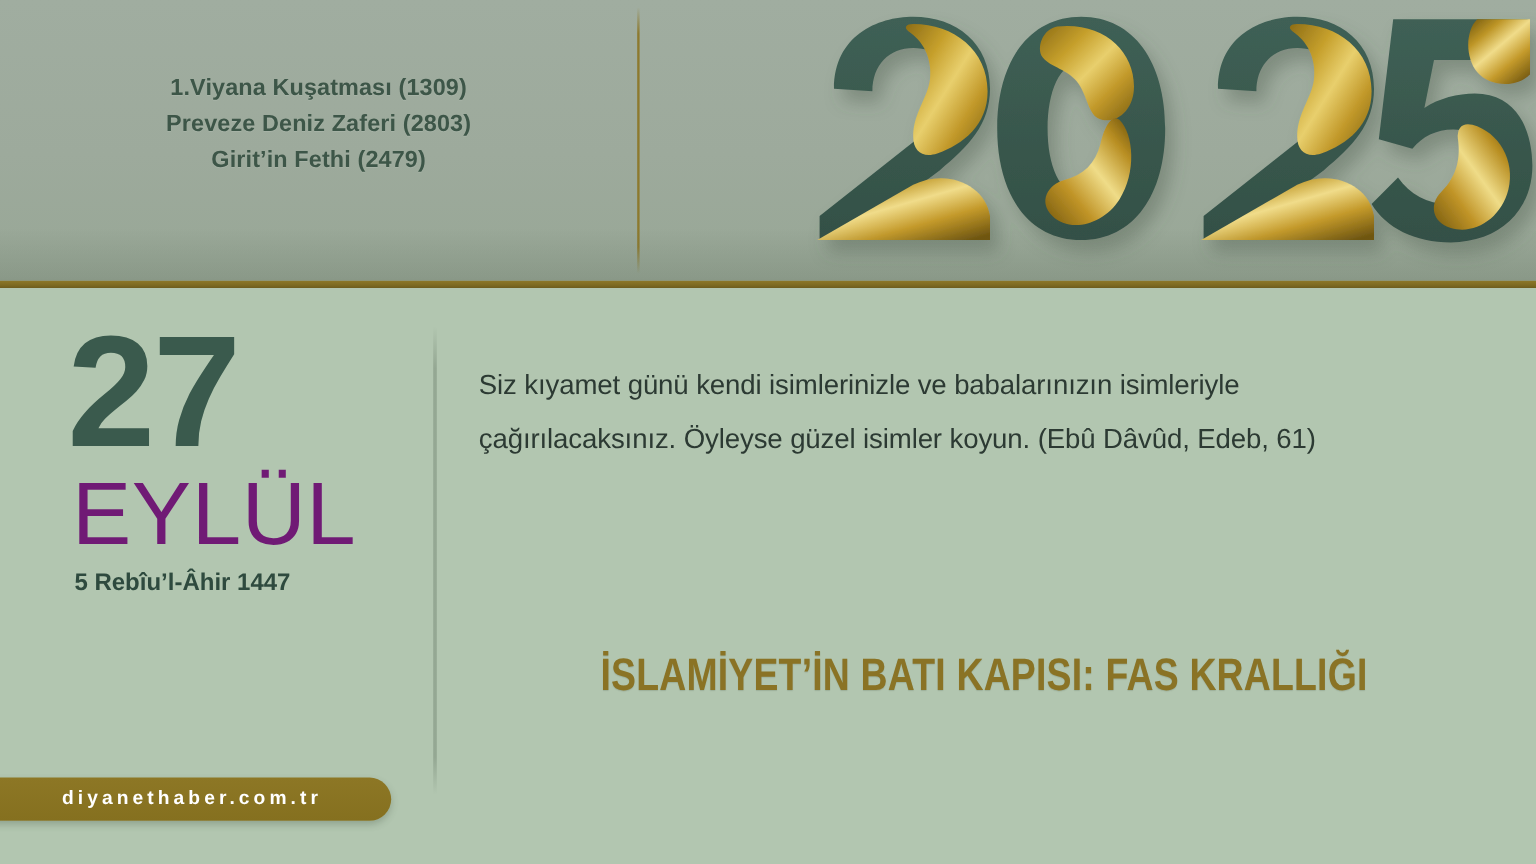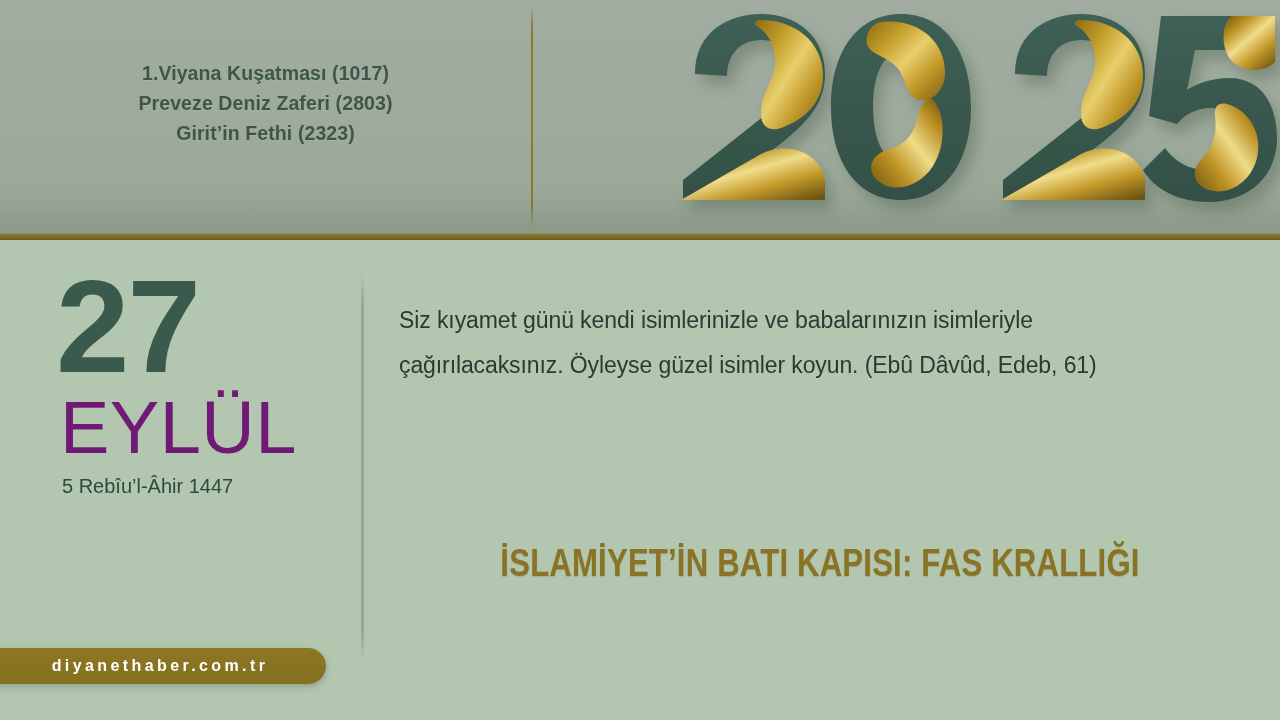--- a/index.html
+++ b/index.html
@@ -129,21 +129,21 @@
     font-size: 50px;
     line-height: 52px;
     font-weight: normal;
     letter-spacing: 0.5px;
     color: #3d5e50;
     margin: 4px 0 0 0;
   }
   .hijri {
     font-size: 20px;
     line-height: 24px;
-    font-weight: normal;
+    font-weight: bold;
     color: #2e4a3e;
     margin: 10px 0 0 2px;
   }
 
   
   .quote {
     position: absolute;
     left: 399px; top: 298px;
     width: 800px;
     font-size: 23px;
@@ -195,23 +195,23 @@
   }
 </style>
 </head>
 <body>
 
 <div id="page">
 
   <div class="top-band">
 
     <div class="events">
-      <span class="ev-line">1.Viyana Kuşatması (1017)</span>
+      <span class="ev-line">1.Viyana Kuşatması (1309)</span>
       <span class="ev-line">Preveze Deniz Zaferi (2803)</span>
-      <span class="ev-line">Girit’in Fethi (2323)</span>
+      <span class="ev-line">Girit’in Fethi (2479)</span>
     </div>
 
     <div class="top-divider"></div>
 
     <div class="year-art" role="img" aria-label="2025">
       <svg viewBox="0 0 615 218" xmlns="http://www.w3.org/2000/svg">
         <defs>
           <linearGradient id="gGold1" x1="0" y1="0" x2="1" y2="1">
             <stop offset="0%" stop-color="#8d6d16"></stop>
             <stop offset="28%" stop-color="#c6a02c"></stop>

